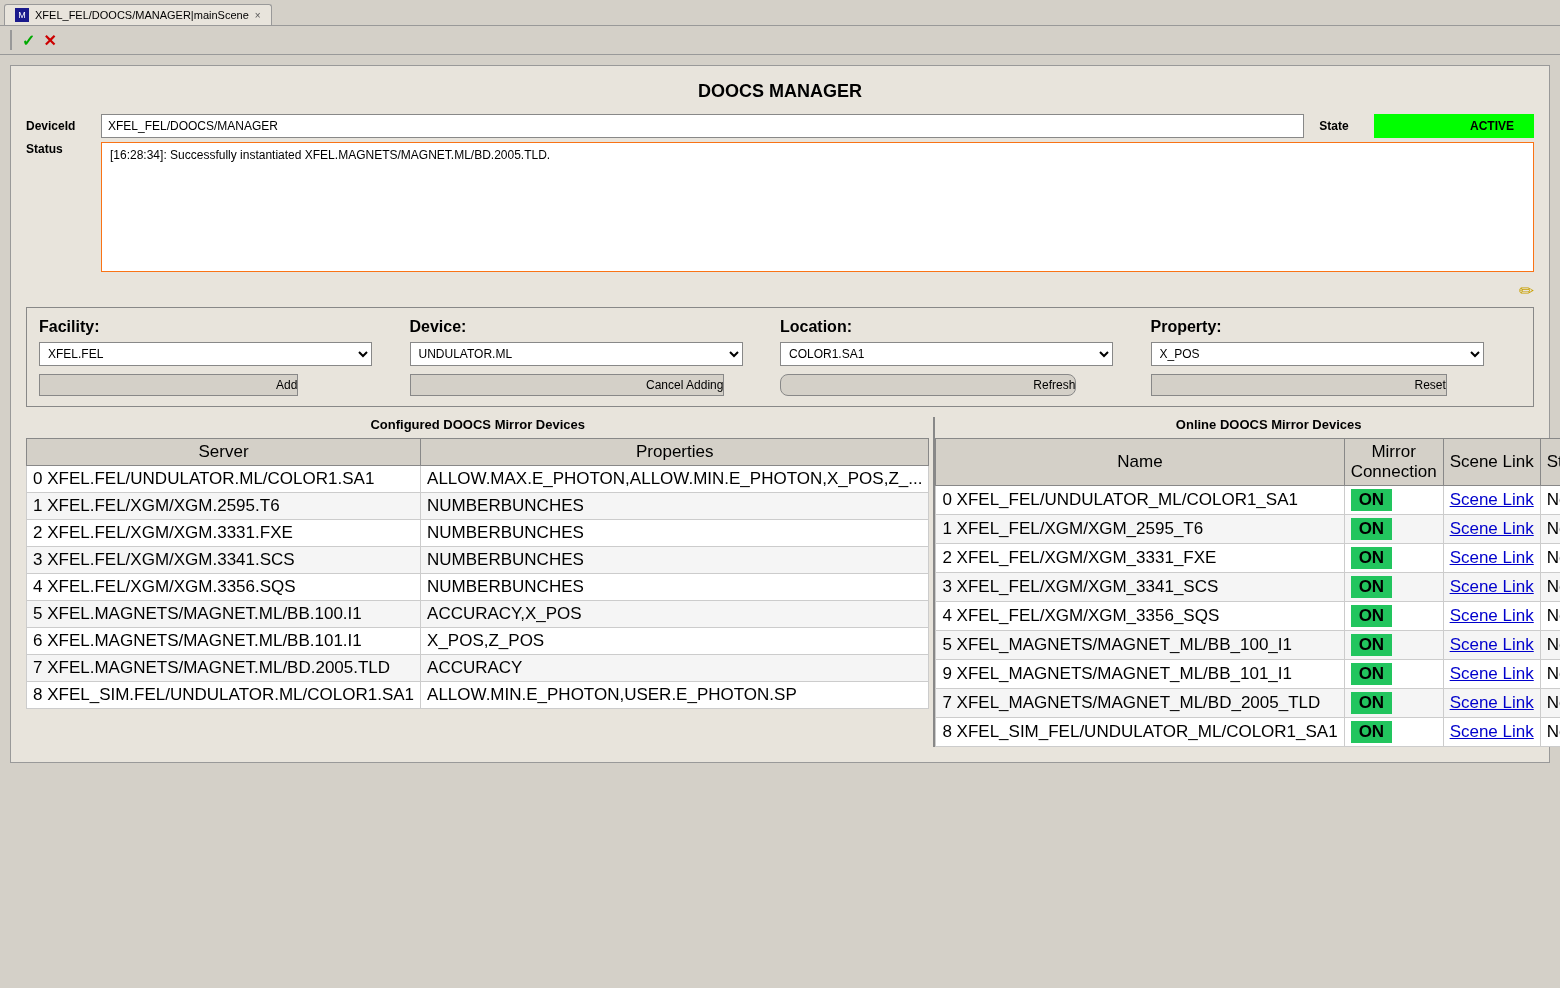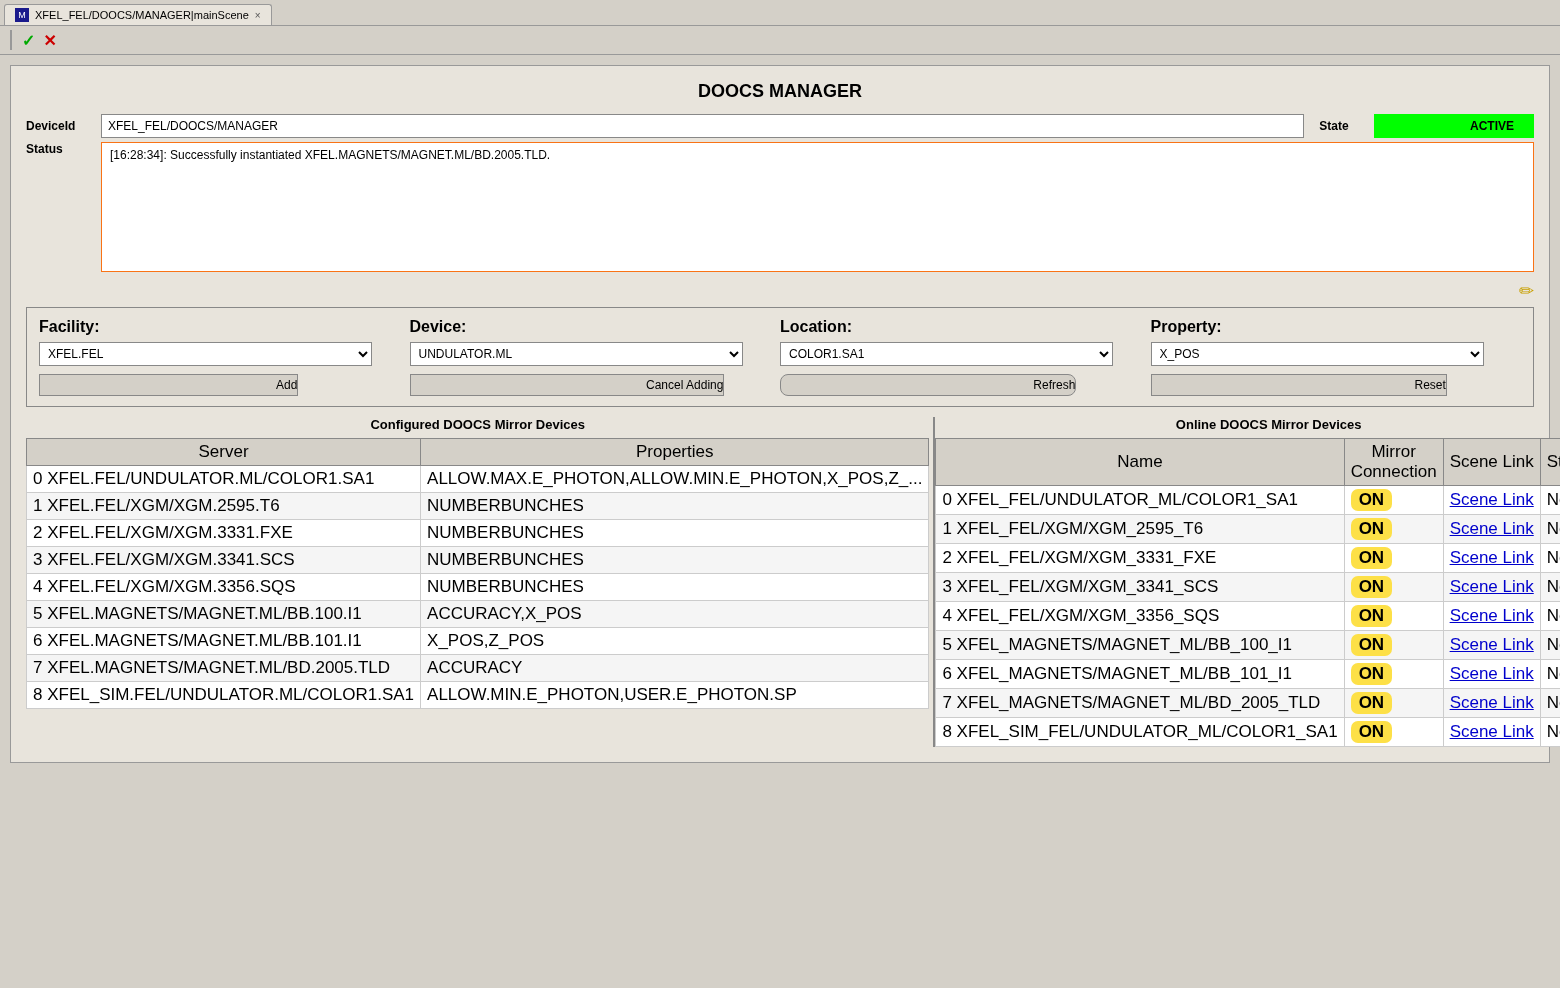--- a/index.html
+++ b/index.html
@@ -212,27 +212,26 @@
     .data-table td {
       border: 1px solid #ccc;
       padding: 3px 6px;
       background: white;
       white-space: nowrap;
       overflow: hidden;
       text-overflow: ellipsis;
     }
     .data-table tr:nth-child(even) td { background: #f5f5f5; }
     .on-badge {
-      background: #fde047;
+      background: #22c55e;
       color: black;
       font-weight: bold;
       padding: 1px 8px;
       display: inline-block;
       min-width: 35px;
-      border-radius: 7px;
     }
     .scene-link {
       color: #0000cc;
       text-decoration: underline;
       cursor: pointer;
     }
     .right-table {
       border-left: 2px solid #888;
     }
     .check-icon {
@@ -434,21 +433,21 @@
       <td><span class="scene-link">Scene Link</span></td>
       <td>None</td>
     </tr>
               <tr>
       <td>5 XFEL_MAGNETS/MAGNET_ML/BB_100_I1</td>
       <td><span class="on-badge">ON</span></td>
       <td><span class="scene-link">Scene Link</span></td>
       <td>None</td>
     </tr>
               <tr>
-      <td>6 XFEL_MAGNETS/MAGNET_ML/BB_101_I1</td>
+      <td>9 XFEL_MAGNETS/MAGNET_ML/BB_101_I1</td>
       <td><span class="on-badge">ON</span></td>
       <td><span class="scene-link">Scene Link</span></td>
       <td>None</td>
     </tr>
               <tr>
       <td>7 XFEL_MAGNETS/MAGNET_ML/BD_2005_TLD</td>
       <td><span class="on-badge">ON</span></td>
       <td><span class="scene-link">Scene Link</span></td>
       <td>None</td>
     </tr>

